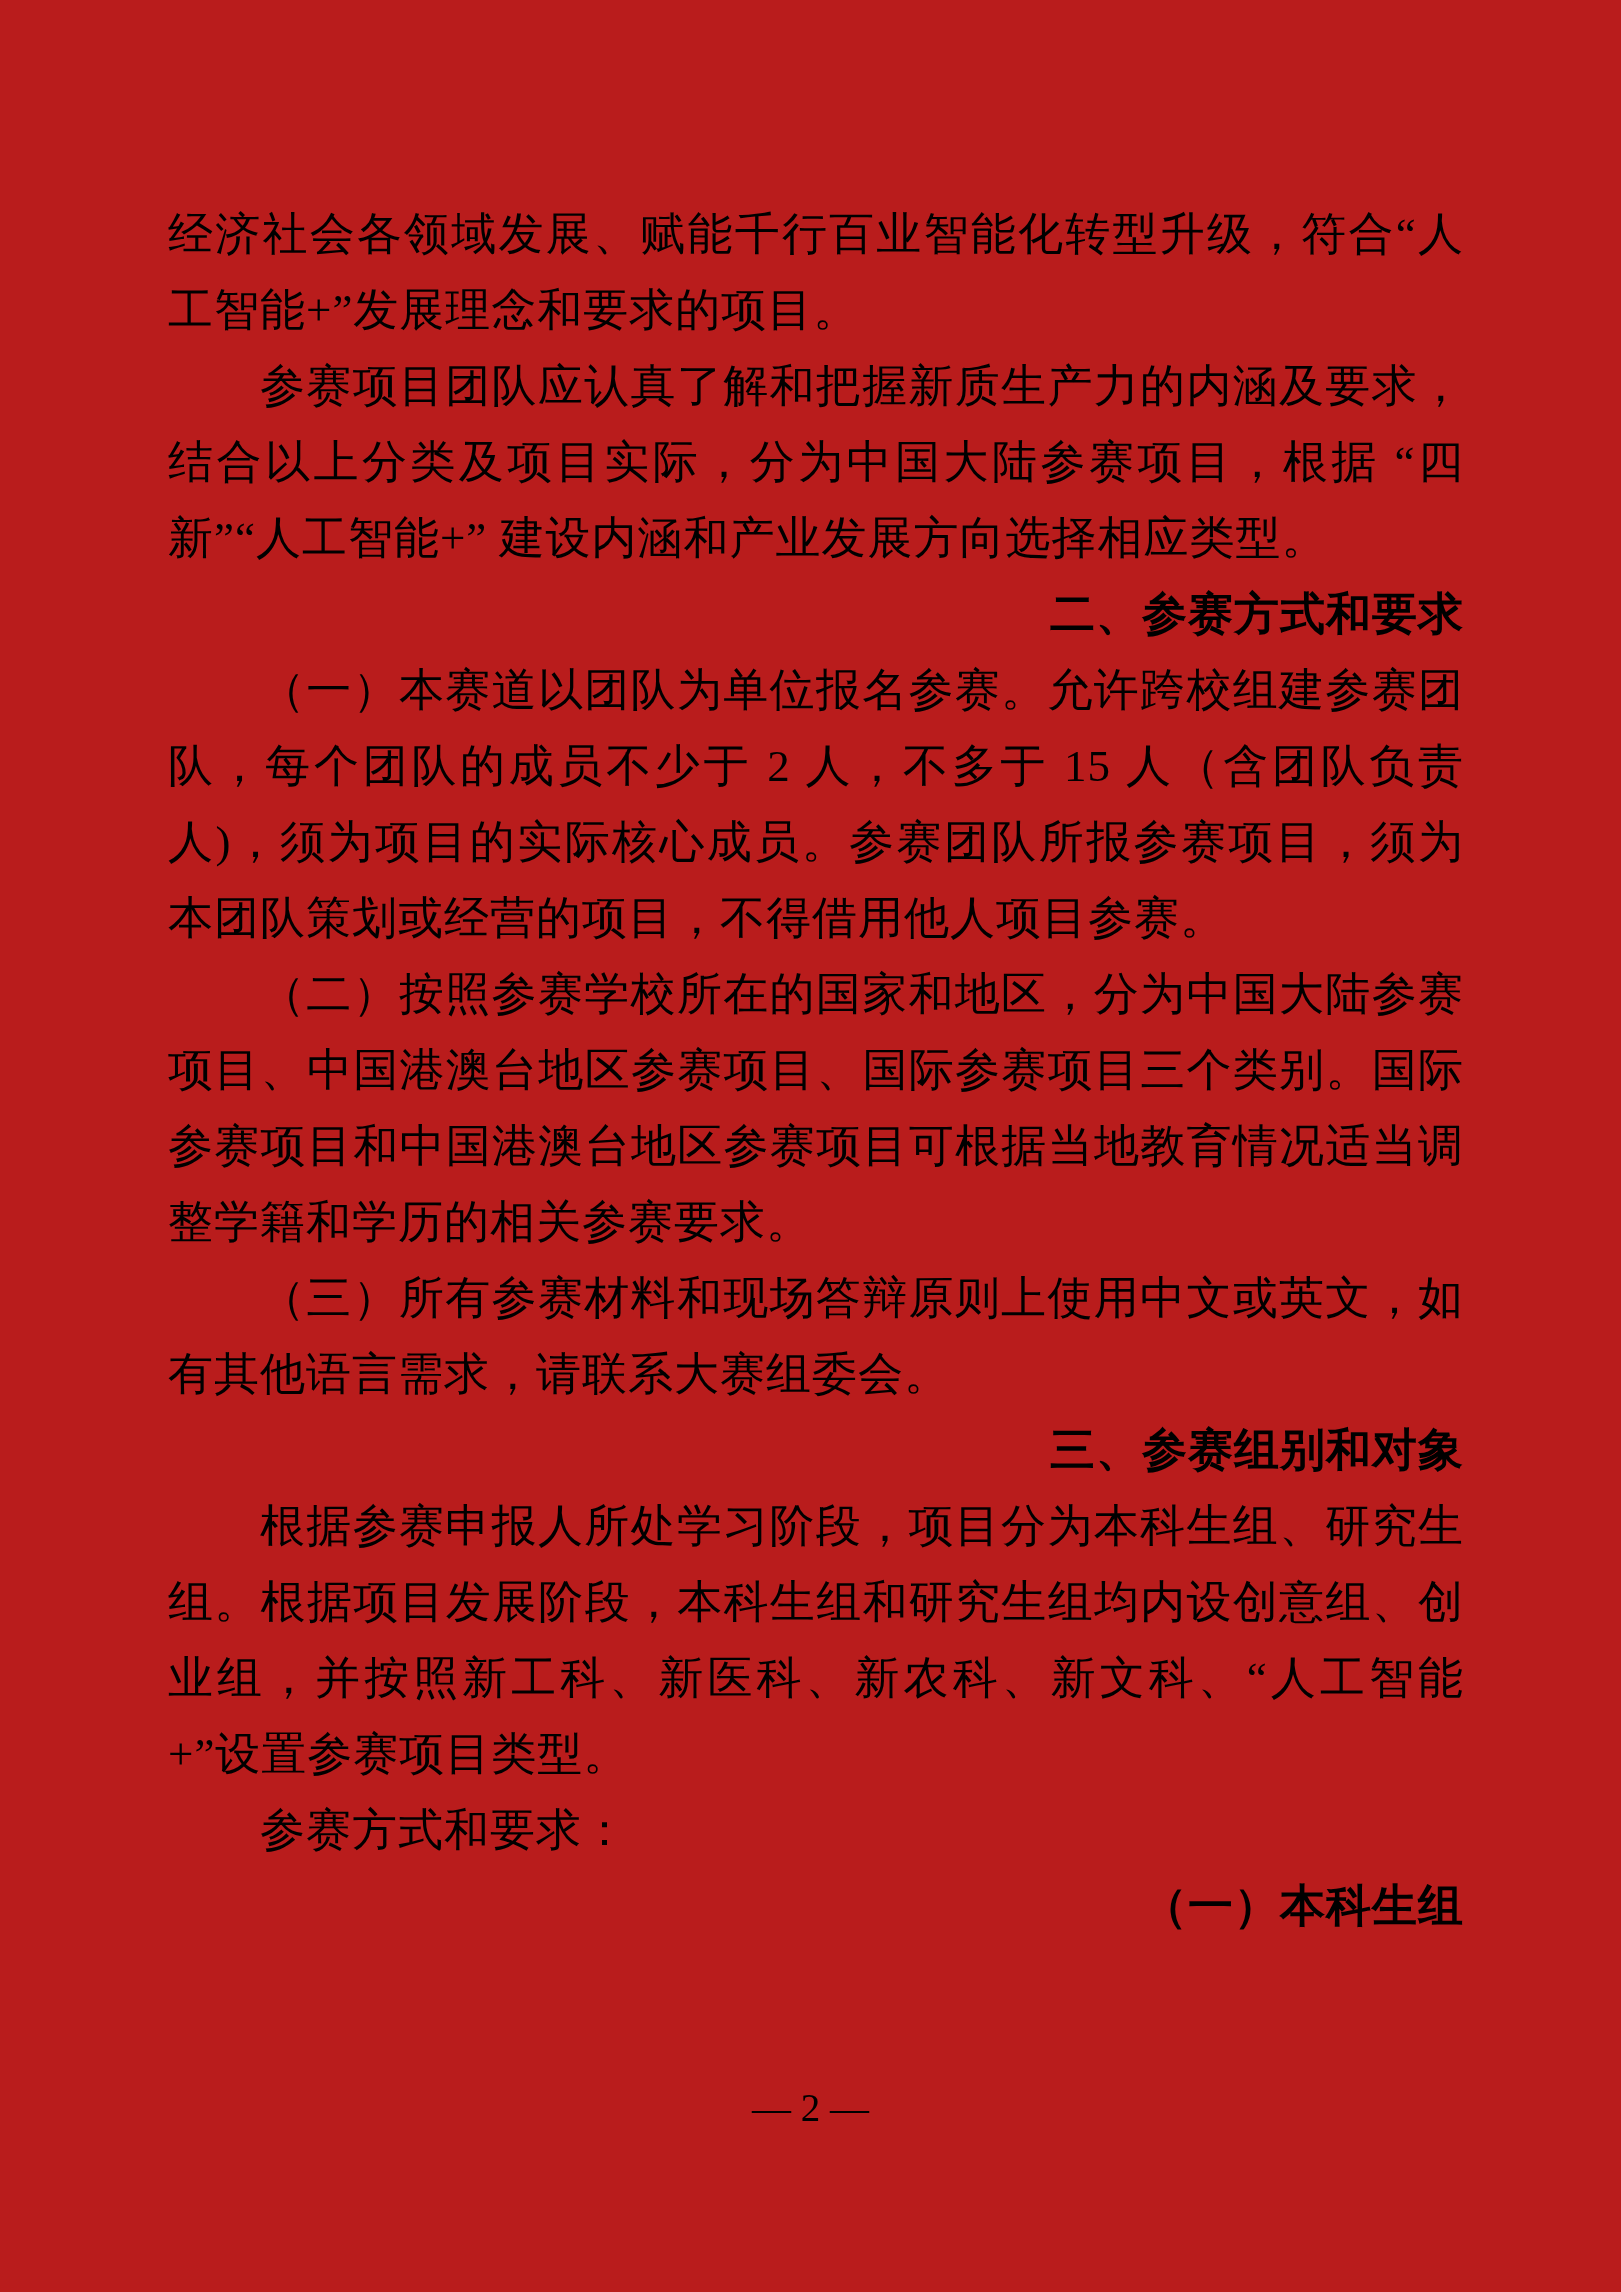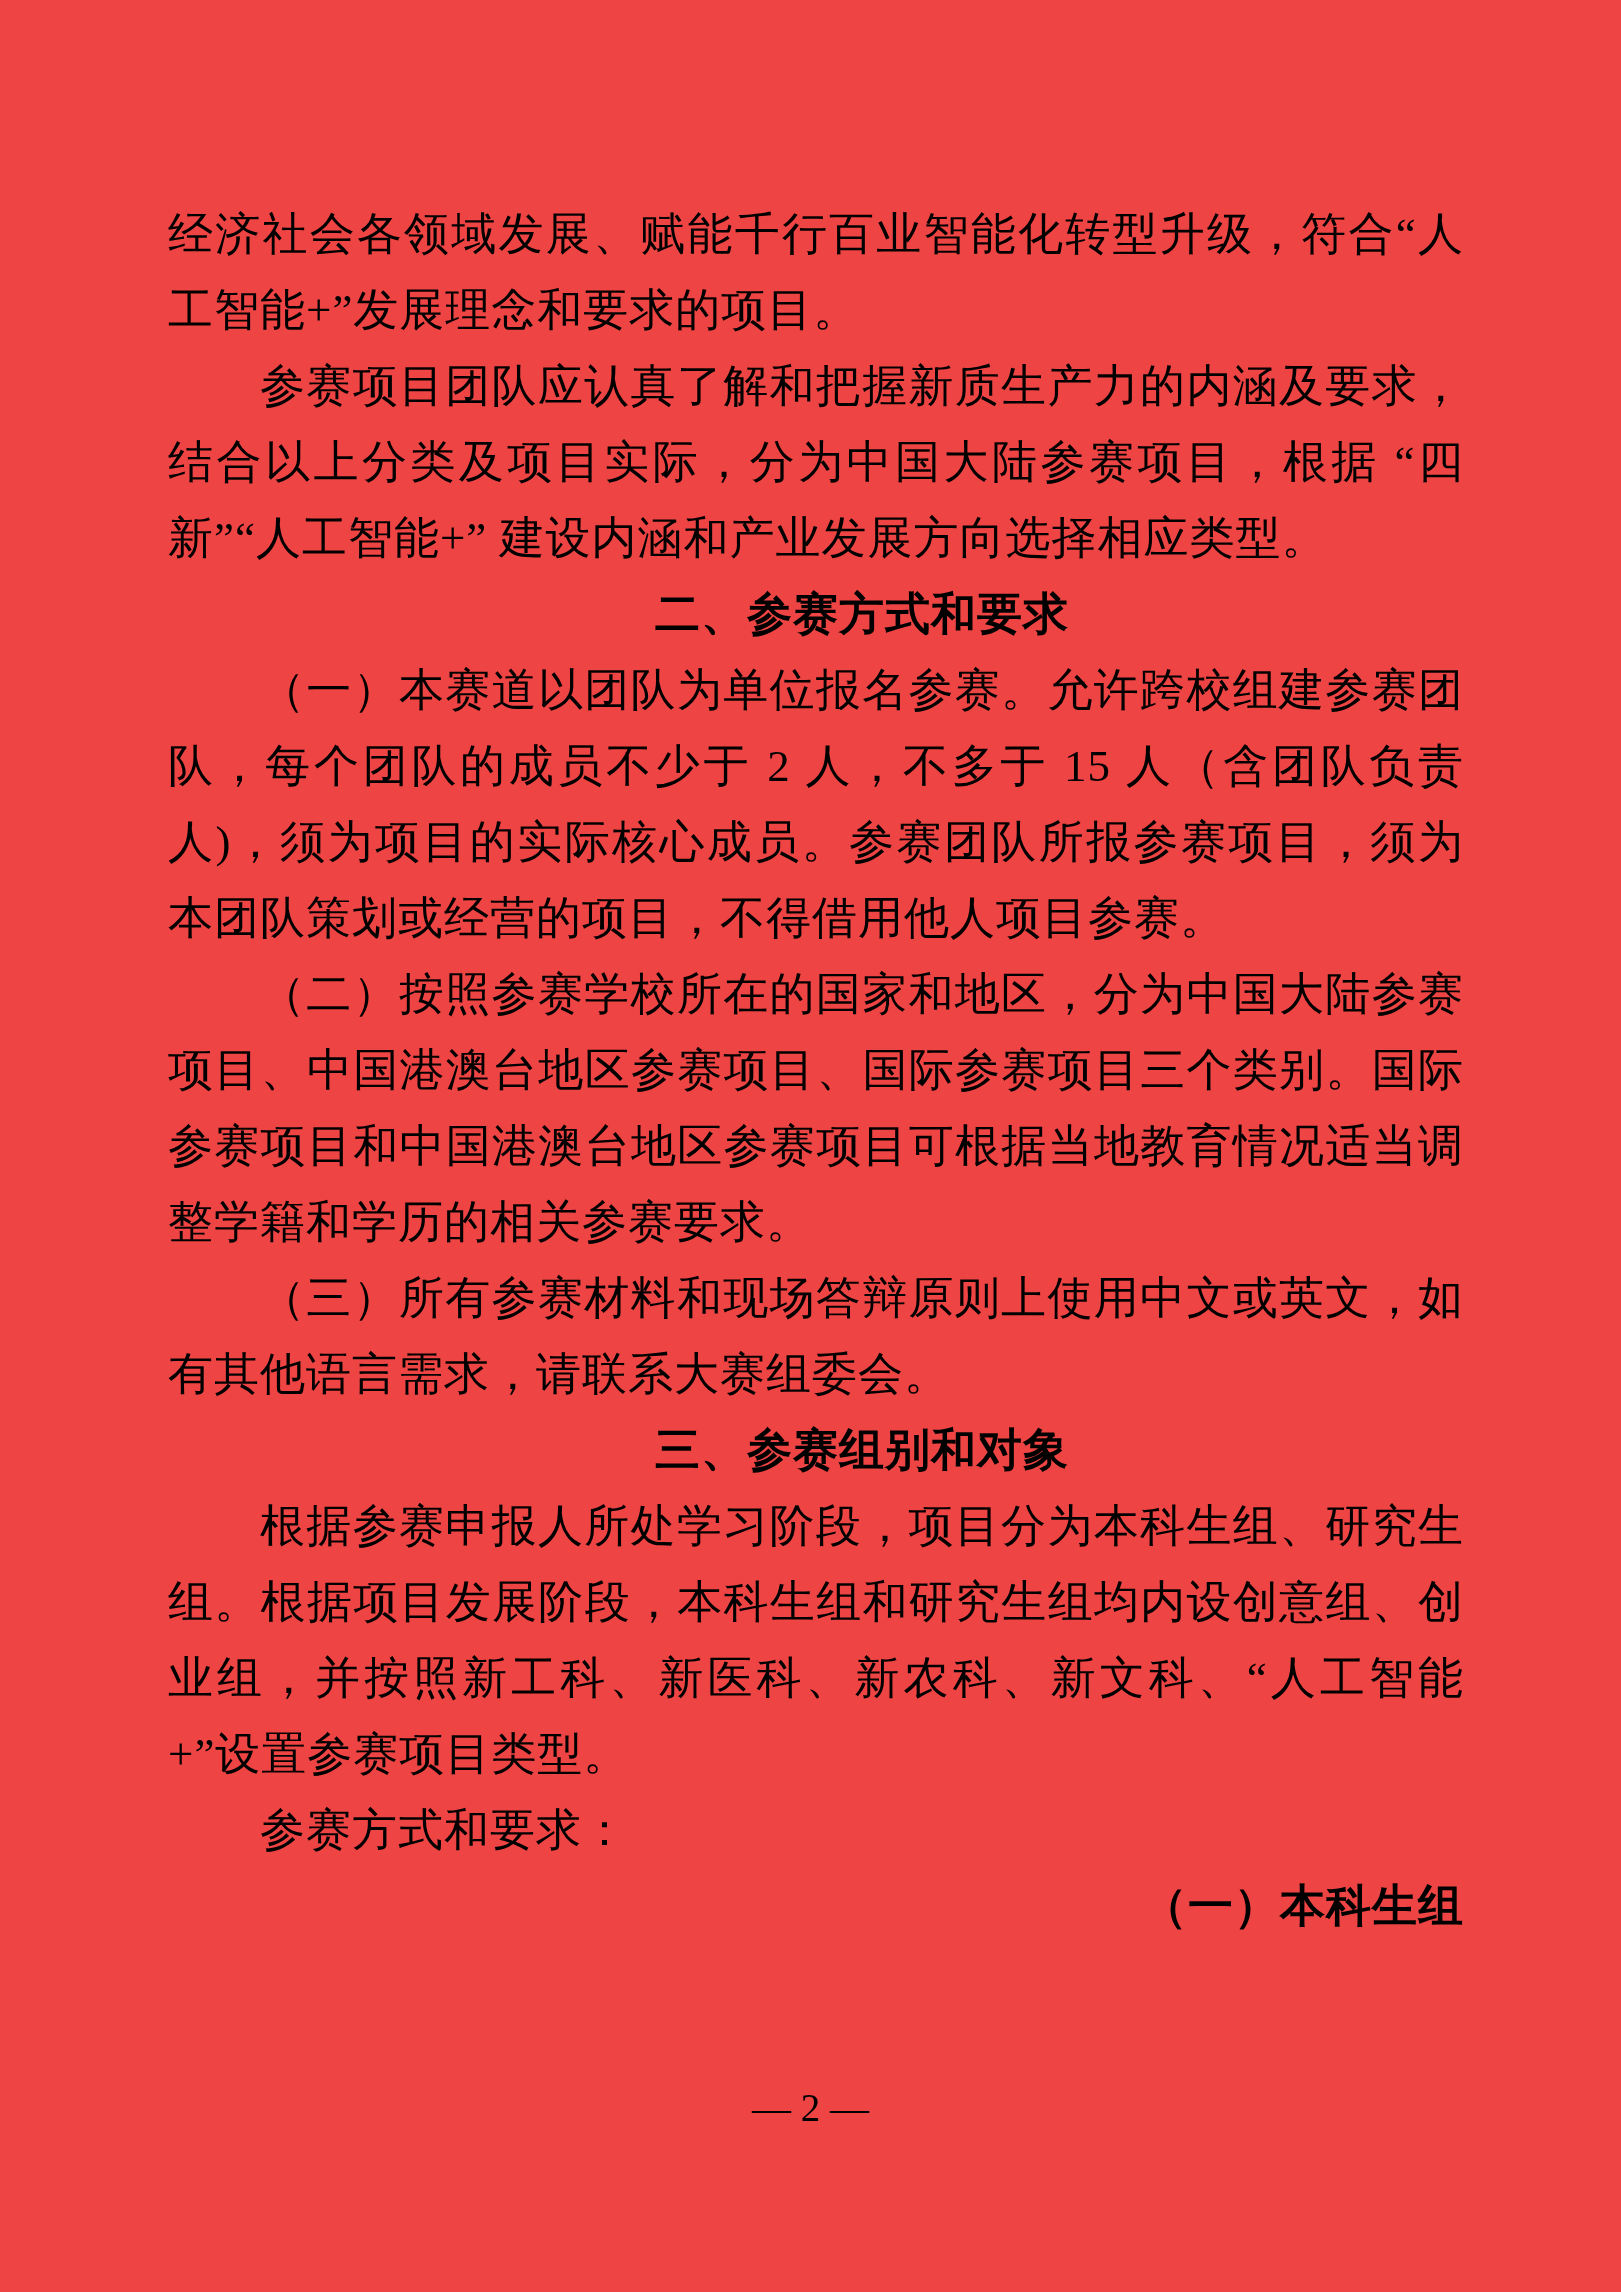--- a/index.html
+++ b/index.html
@@ -1,20 +1,20 @@
 <!DOCTYPE html>
 <html><head>
 <meta charset="utf-8">
 <style>
   html, body { margin: 0; padding: 0; background: #ffffff; }
   .page {
     position: relative;
     width: 1621px;
     height: 2293px;
-    background: #ef4444;
+    background: #b91c1c;
     overflow: hidden;
     color: #000000;
     font-family: "Liberation Serif", serif;
   }
   .content {
     position: absolute;
     left: 168px;
     top: 196px;
     width: 1296px;
   }
@@ -22,21 +22,21 @@
     font-size: 45px;
     line-height: 76px;
     text-align: justify;
     text-justify: inter-character;
     letter-spacing: 1px;
   }
   .block.indent { text-indent: 92px; }
   .block.heading {
     font-family: "Liberation Sans", sans-serif;
     font-weight: bold;
-    text-align: center;
+    text-align: right;
   }
   .block.subheading {
     font-weight: bold;
     text-align: right;
   }
   .footer {
     position: absolute;
     top: 2078px;
     left: 0;
     width: 100%;

